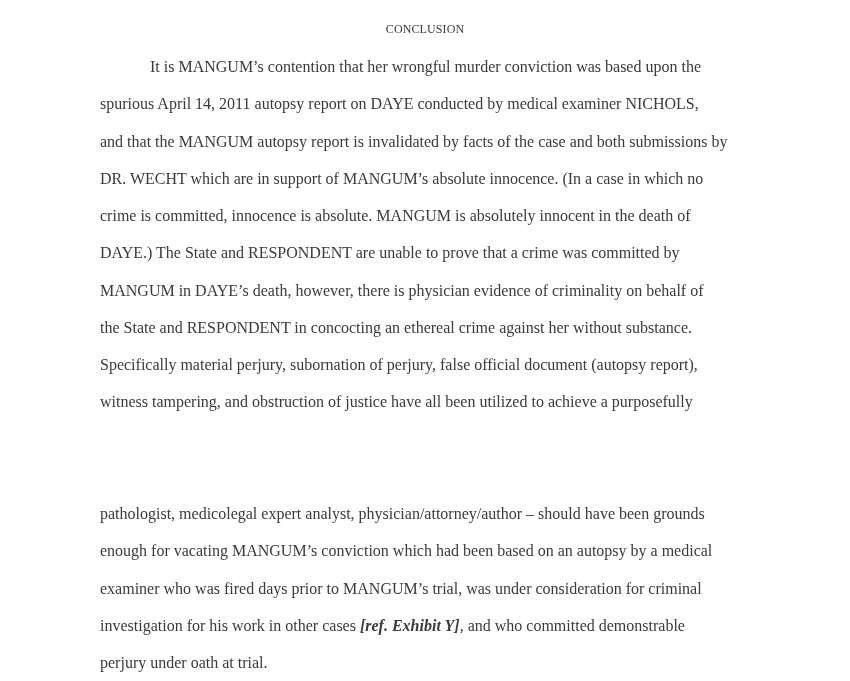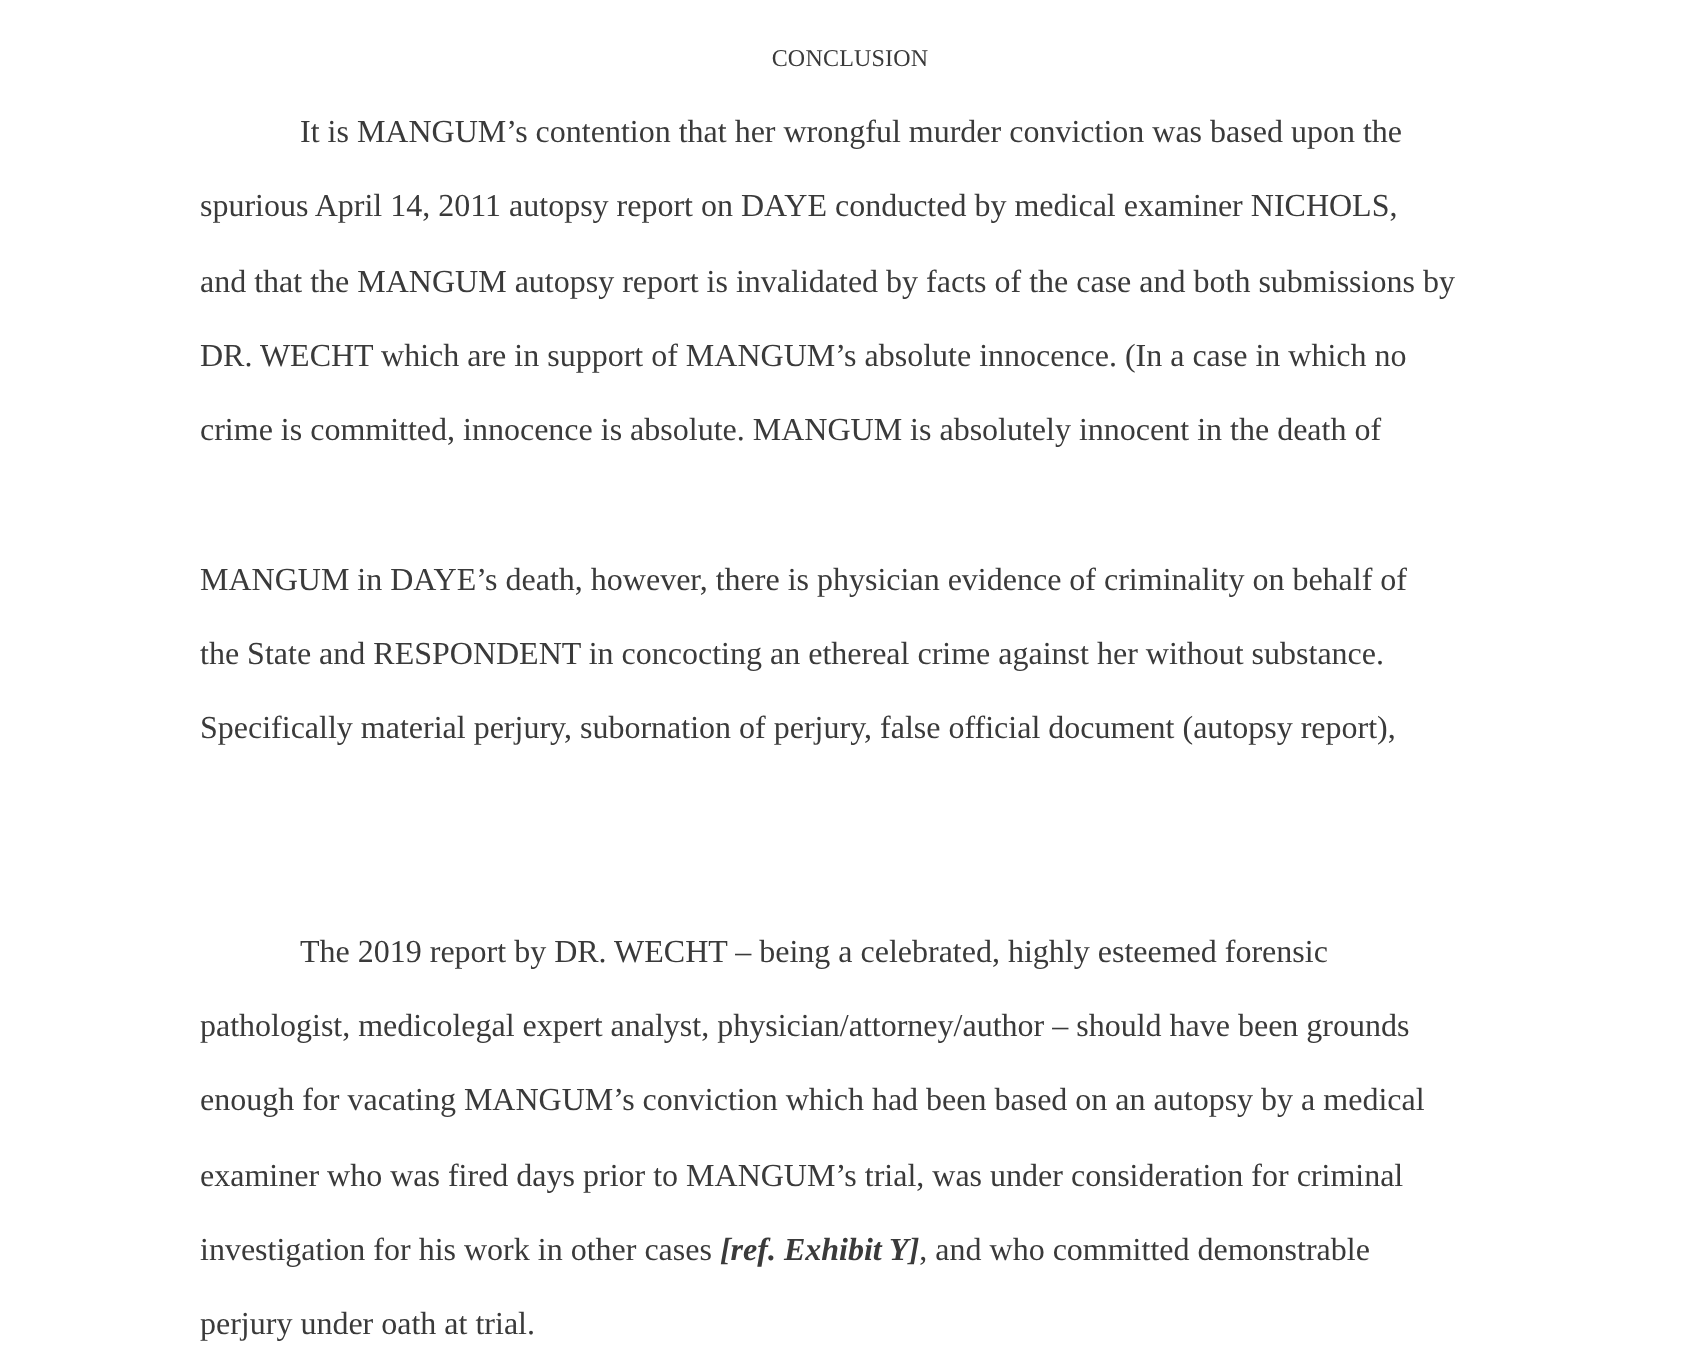--- a/index.html
+++ b/index.html
@@ -24,23 +24,24 @@
 <body>
 
 <div class="page">
   <div class="title">CONCLUSION</div>
 
   <div class="line indent" style="top:57px">It is MANGUM’s contention that her wrongful murder conviction was based upon the</div>
   <div class="line" style="top:94px">spurious April 14, 2011 autopsy report on DAYE conducted by medical examiner NICHOLS,</div>
   <div class="line" style="top:132px">and that the MANGUM autopsy report is invalidated by facts of the case and both submissions by</div>
   <div class="line" style="top:169px">DR. WECHT which are in support of MANGUM’s absolute innocence.  (In a case in which no</div>
   <div class="line" style="top:206px">crime is committed, innocence is absolute.  MANGUM is absolutely innocent in the death of</div>
+  <div class="line" style="top:243px">DAYE.)  The State and RESPONDENT are unable to prove that a crime was committed by</div>
   <div class="line" style="top:281px">MANGUM in DAYE’s death, however, there is physician evidence of criminality on behalf of</div>
   <div class="line" style="top:318px">the State and RESPONDENT in concocting an ethereal crime against her without substance.</div>
   <div class="line" style="top:355px">Specifically material perjury, subornation of perjury, false official document (autopsy report),</div>
+  <div class="line" style="top:392px">witness tampering, and obstruction of justice have all been utilized to achieve a purposefully</div>
 
-  <div class="line indent" style="top:467px">The 2019 report by DR. WECHT – being a celebrated, highly esteemed forensic</div>
   <div class="line" style="top:504px">pathologist, medicolegal expert analyst, physician/attorney/author – should have been grounds</div>
   <div class="line" style="top:541px">enough for vacating MANGUM’s conviction which had been based on an autopsy by a medical</div>
   <div class="line" style="top:579px">examiner who was fired days prior to MANGUM’s trial, was under consideration for criminal</div>
   <div class="line" style="top:616px"><span>investigation for his work in other cases </span><span class="ref">[ref. Exhibit Y]</span><span>, and who committed demonstrable</span></div>
   <div class="line" style="top:653px">perjury under oath at trial.</div>
 </div>
 
 </body></html>

